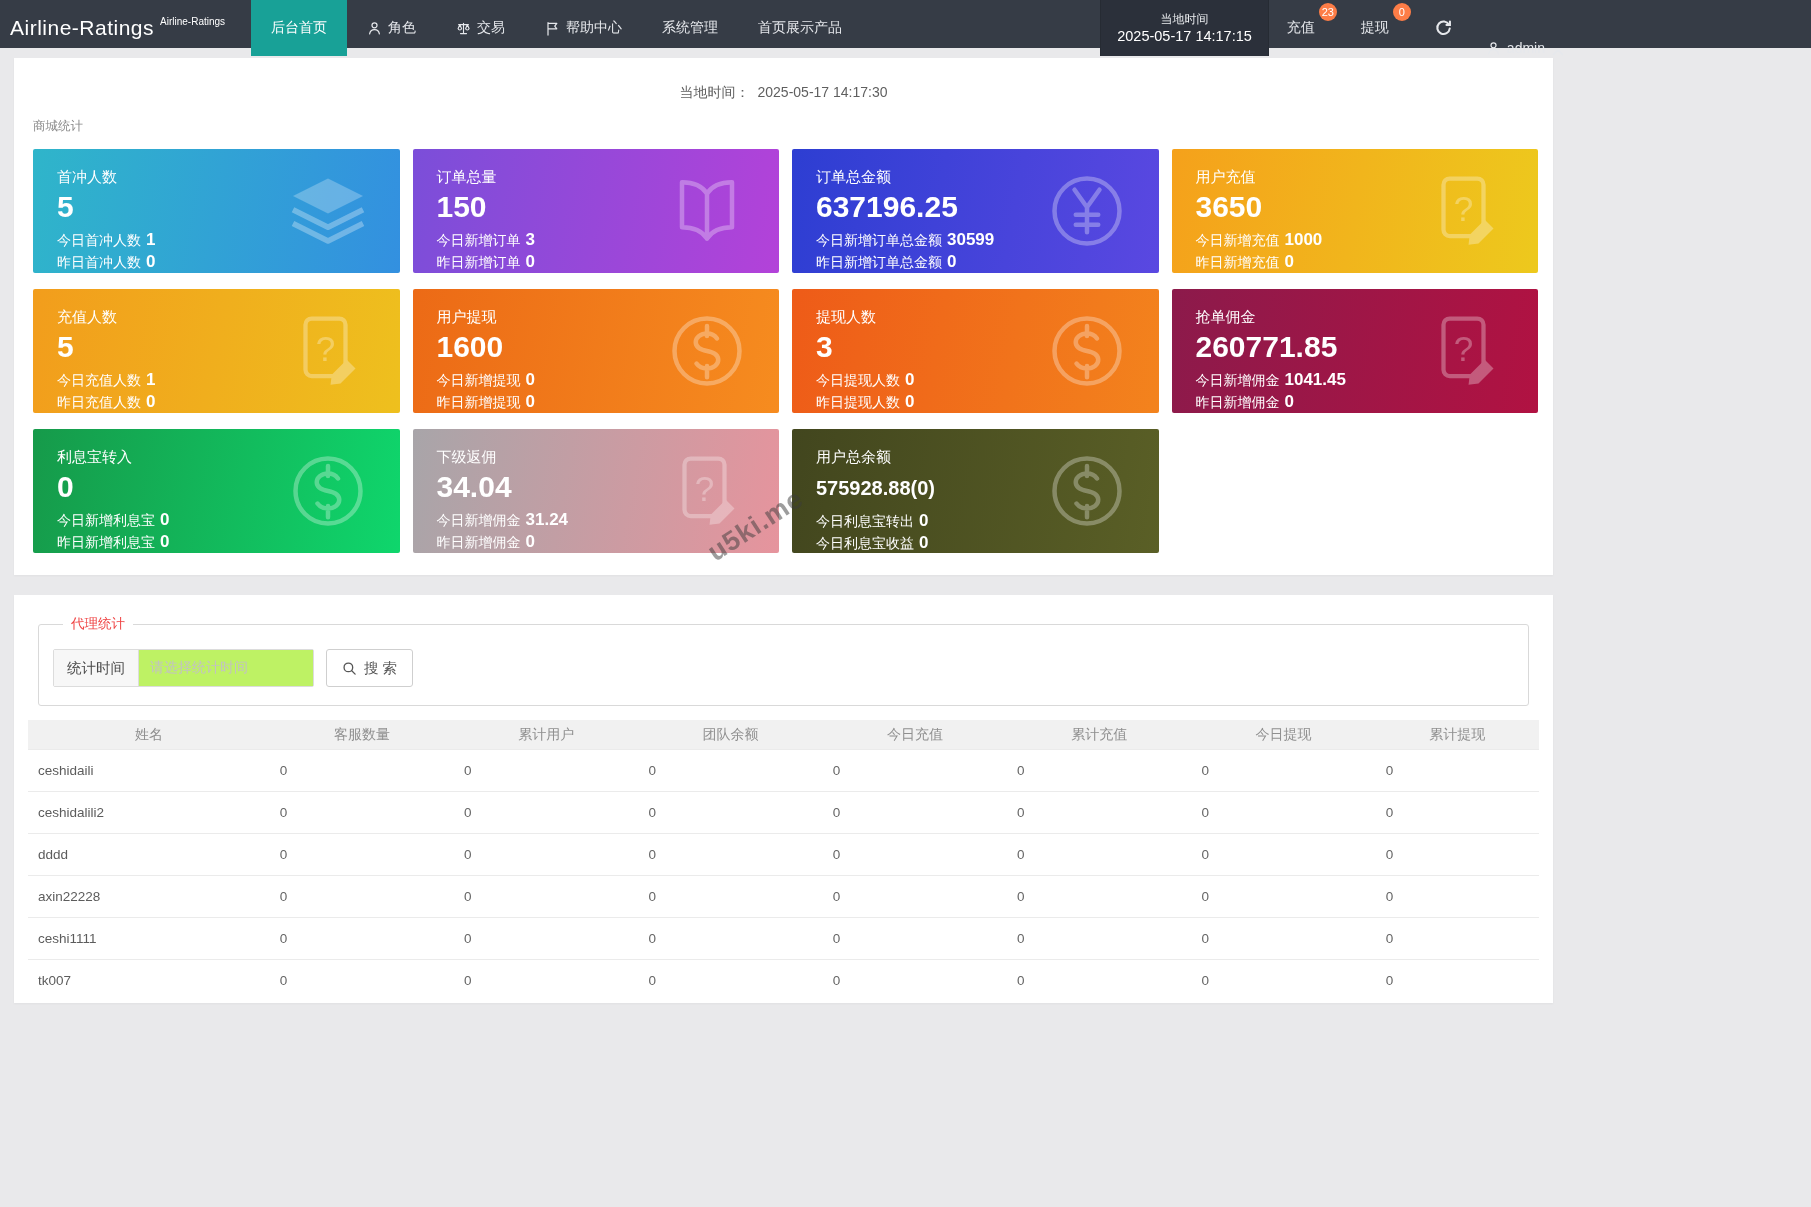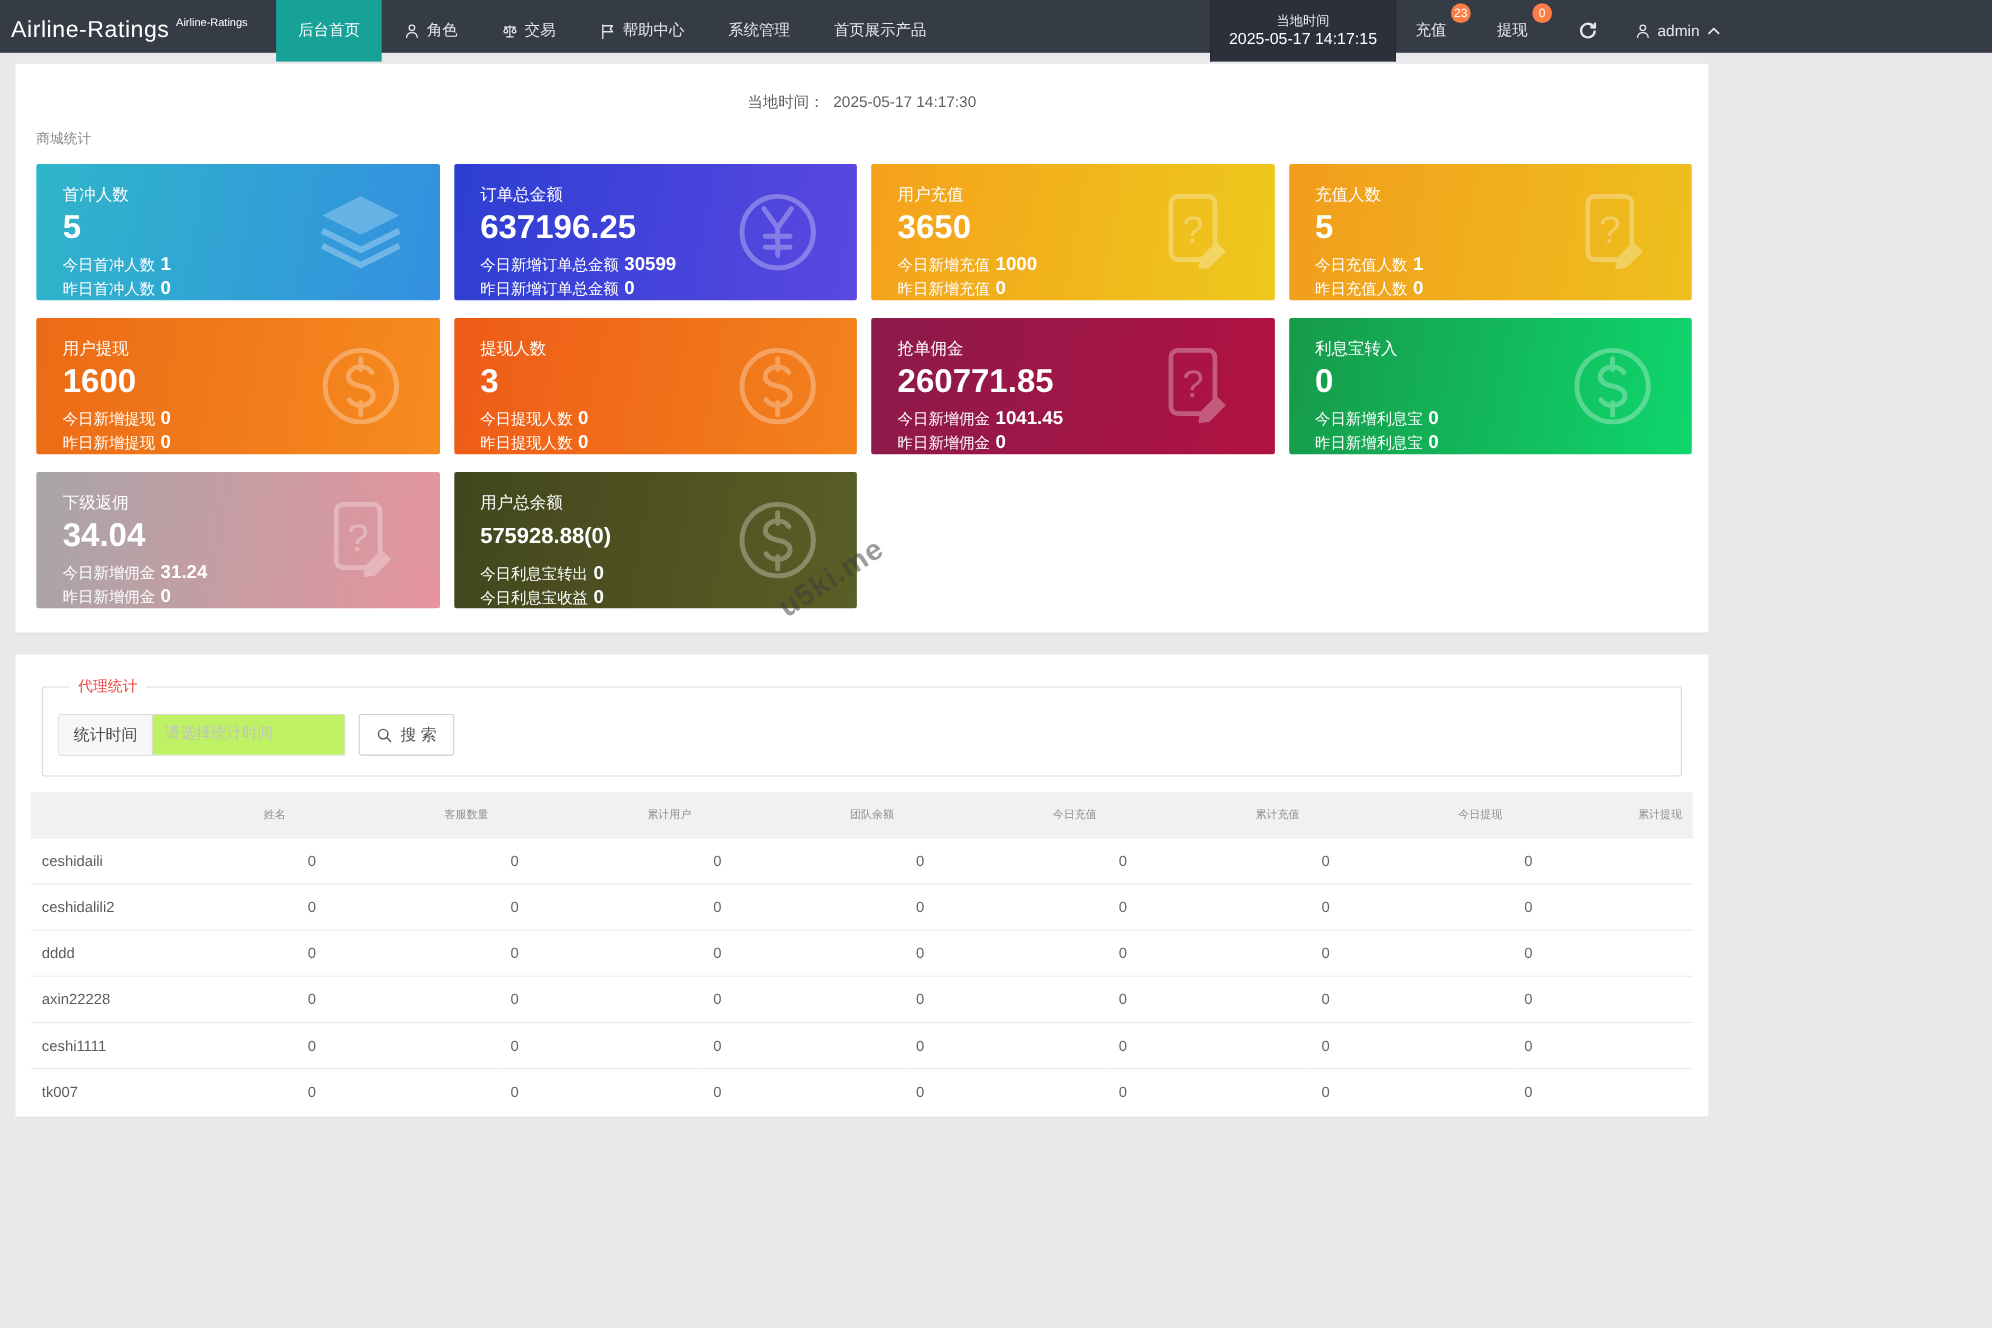--- a/index.html
+++ b/index.html
@@ -23,21 +23,21 @@
   .nav-right{margin-left:auto;display:flex;align-items:stretch;}
   .time-box{display:flex;flex-direction:column;justify-content:center;align-items:center;
     background:#2b303a;padding:0 16px;border-left:1px solid #262b33;border-right:1px solid #262b33;}
   .tb-label{font-size:12px;line-height:16px;color:#e9ebee;}
   .tb-value{font-size:14.5px;line-height:18px;color:#fff;}
   .badge-item{position:relative;padding:0 28px 0 18px;}
   .badge{position:absolute;top:3px;right:6px;background:var(--badge,#fd7d47);color:#fff;
     font-size:11px;min-width:18px;height:18px;line-height:18px;text-align:center;border-radius:10px;padding:0 2px;box-sizing:border-box;}
   .icon-btn{padding:0 18px;}
   .icon-btn svg{width:17px;height:17px;}
-  .user-item{padding:0 16px;}
+  .user-item{padding:0 16px;align-items:flex-end;}
   .user-item .ui{width:15px;height:15px;margin-right:6px;display:inline-flex;}
   .user-item .ui svg{width:100%;height:100%;}
   .user-item .chev{width:12px;height:8px;margin-left:7px;display:inline-flex;}
   .user-item .chev svg{width:100%;height:100%;}
   
   .container{width:1539px;margin:10px 0 0 14px;}
   .panel{background:#fff;box-shadow:0 1px 2px rgba(0,0,0,.04);}
   .panel-stats{position:relative;padding:26px 0 22px;}
   .server-time{text-align:center;font-size:14px;color:#5f5f5f;}
   .server-time .stv{margin-left:8px;}
@@ -59,21 +59,21 @@
   fieldset.agent-fs legend{font-size:13.5px;color:#ef4444;padding:0 8px;margin-left:10px;}
   .filter-row{display:flex;align-items:center;margin-top:8px;}
   .input-group{display:flex;align-items:stretch;border:1px solid #dcdcdc;border-radius:2px;height:38px;box-sizing:border-box;}
   .ig-label{display:flex;align-items:center;background:#f7f7f7;border-right:1px solid #dcdcdc;padding:0 13px;font-size:14.5px;color:#4a4a4a;}
   .input-group input{border:none;outline:none;padding:0 11px;width:152px;font-size:14px;color:#555;font-family:Liberation Mono, monospace;background:#bef264;}
   .input-group input::placeholder{color:#c2c2c2;}
   .search-btn{display:flex;align-items:center;gap:7px;margin-left:12px;height:38px;padding:0 15px;
     background:#fff;border:1px solid #cfcfcf;border-radius:3px;font-size:14.5px;color:#555;cursor:pointer;font-family:inherit;}
   .search-btn svg{width:15px;height:15px;}
   table.agent-table{width:calc(100% - 28px);margin:0 14px;border-collapse:collapse;table-layout:fixed;}
-  table.agent-table th{background:#f1f1f1;height:41px;font-weight:normal;font-size:10px;color:#8f8f8f;text-align:right;padding:0 10px;}
+  table.agent-table th{background:#f1f1f1;height:29px;font-weight:normal;font-size:14px;color:#8f8f8f;text-align:center;padding:0 10px;}
   table.agent-table td{height:41px;font-size:13.5px;color:#666;padding:0 10px;border-top:1px solid #ebebeb;}
   table.agent-table td.name{color:#5c5c5c;}
 </style>
 </head>
 <body>
 
 <nav class="navbar">
   <div class="nav-inner">
     <div class="logo">
       <span class="logo-main">Airline-Ratings</span>
@@ -168,20 +168,30 @@
           <div class="card-title">首冲人数</div>
           <div class="card-value">5</div>
           <div class="cl"><span class="cl-label">今日首冲人数</span><span class="cl-value">1</span></div>
           <div class="cl"><span class="cl-label">昨日首冲人数</span><span class="cl-value">0</span></div>
           <span class="card-icon"><svg viewBox="0 0 64 64" stroke="currentColor" fill="none" stroke-width="4.5" stroke-linejoin="round">
               <path d="M32 6 60 20 32 34 4 20Z" fill="currentColor" stroke="none" opacity=".85"></path>
               <path d="M4 31l28 14 28-14"></path>
               <path d="M4 42l28 14 28-14"></path>
             </svg></span>
         </div>
+        <div class="stat-card" style="background: linear-gradient(100deg, rgb(123, 78, 217), rgb(179, 66, 217));">
+          <div class="card-title">订单总量</div>
+          <div class="card-value">150</div>
+          <div class="cl"><span class="cl-label">今日新增订单</span><span class="cl-value">3</span></div>
+          <div class="cl"><span class="cl-label">昨日新增订单</span><span class="cl-value">0</span></div>
+          <span class="card-icon"><svg viewBox="0 0 64 64" fill="none" stroke="currentColor" stroke-width="3.6" stroke-linejoin="round" stroke-linecap="round">
+              <path d="M32 18c-4-6-11-9-20-9v36c9 0 16 3 20 9 4-6 11-9 20-9V9c-9 0-16 3-20 9z"></path>
+              <path d="M32 18v36"></path>
+            </svg></span>
+        </div>
         <div class="stat-card" style="background: linear-gradient(100deg, rgb(45, 62, 210), rgb(90, 72, 225));">
           <div class="card-title">订单总金额</div>
           <div class="card-value">637196.25</div>
           <div class="cl"><span class="cl-label">今日新增订单总金额</span><span class="cl-value">30599</span></div>
           <div class="cl"><span class="cl-label">昨日新增订单总金额</span><span class="cl-value">0</span></div>
           <span class="card-icon"><svg viewBox="0 0 64 64" fill="none" stroke="currentColor" stroke-width="3.6">
               <circle cx="32" cy="32" r="26"></circle>
               <path d="M22 15l10 14 10-14M32 29v20M23 35h18M23 43h18" stroke-linecap="round"></path>
             </svg></span>
         </div>

